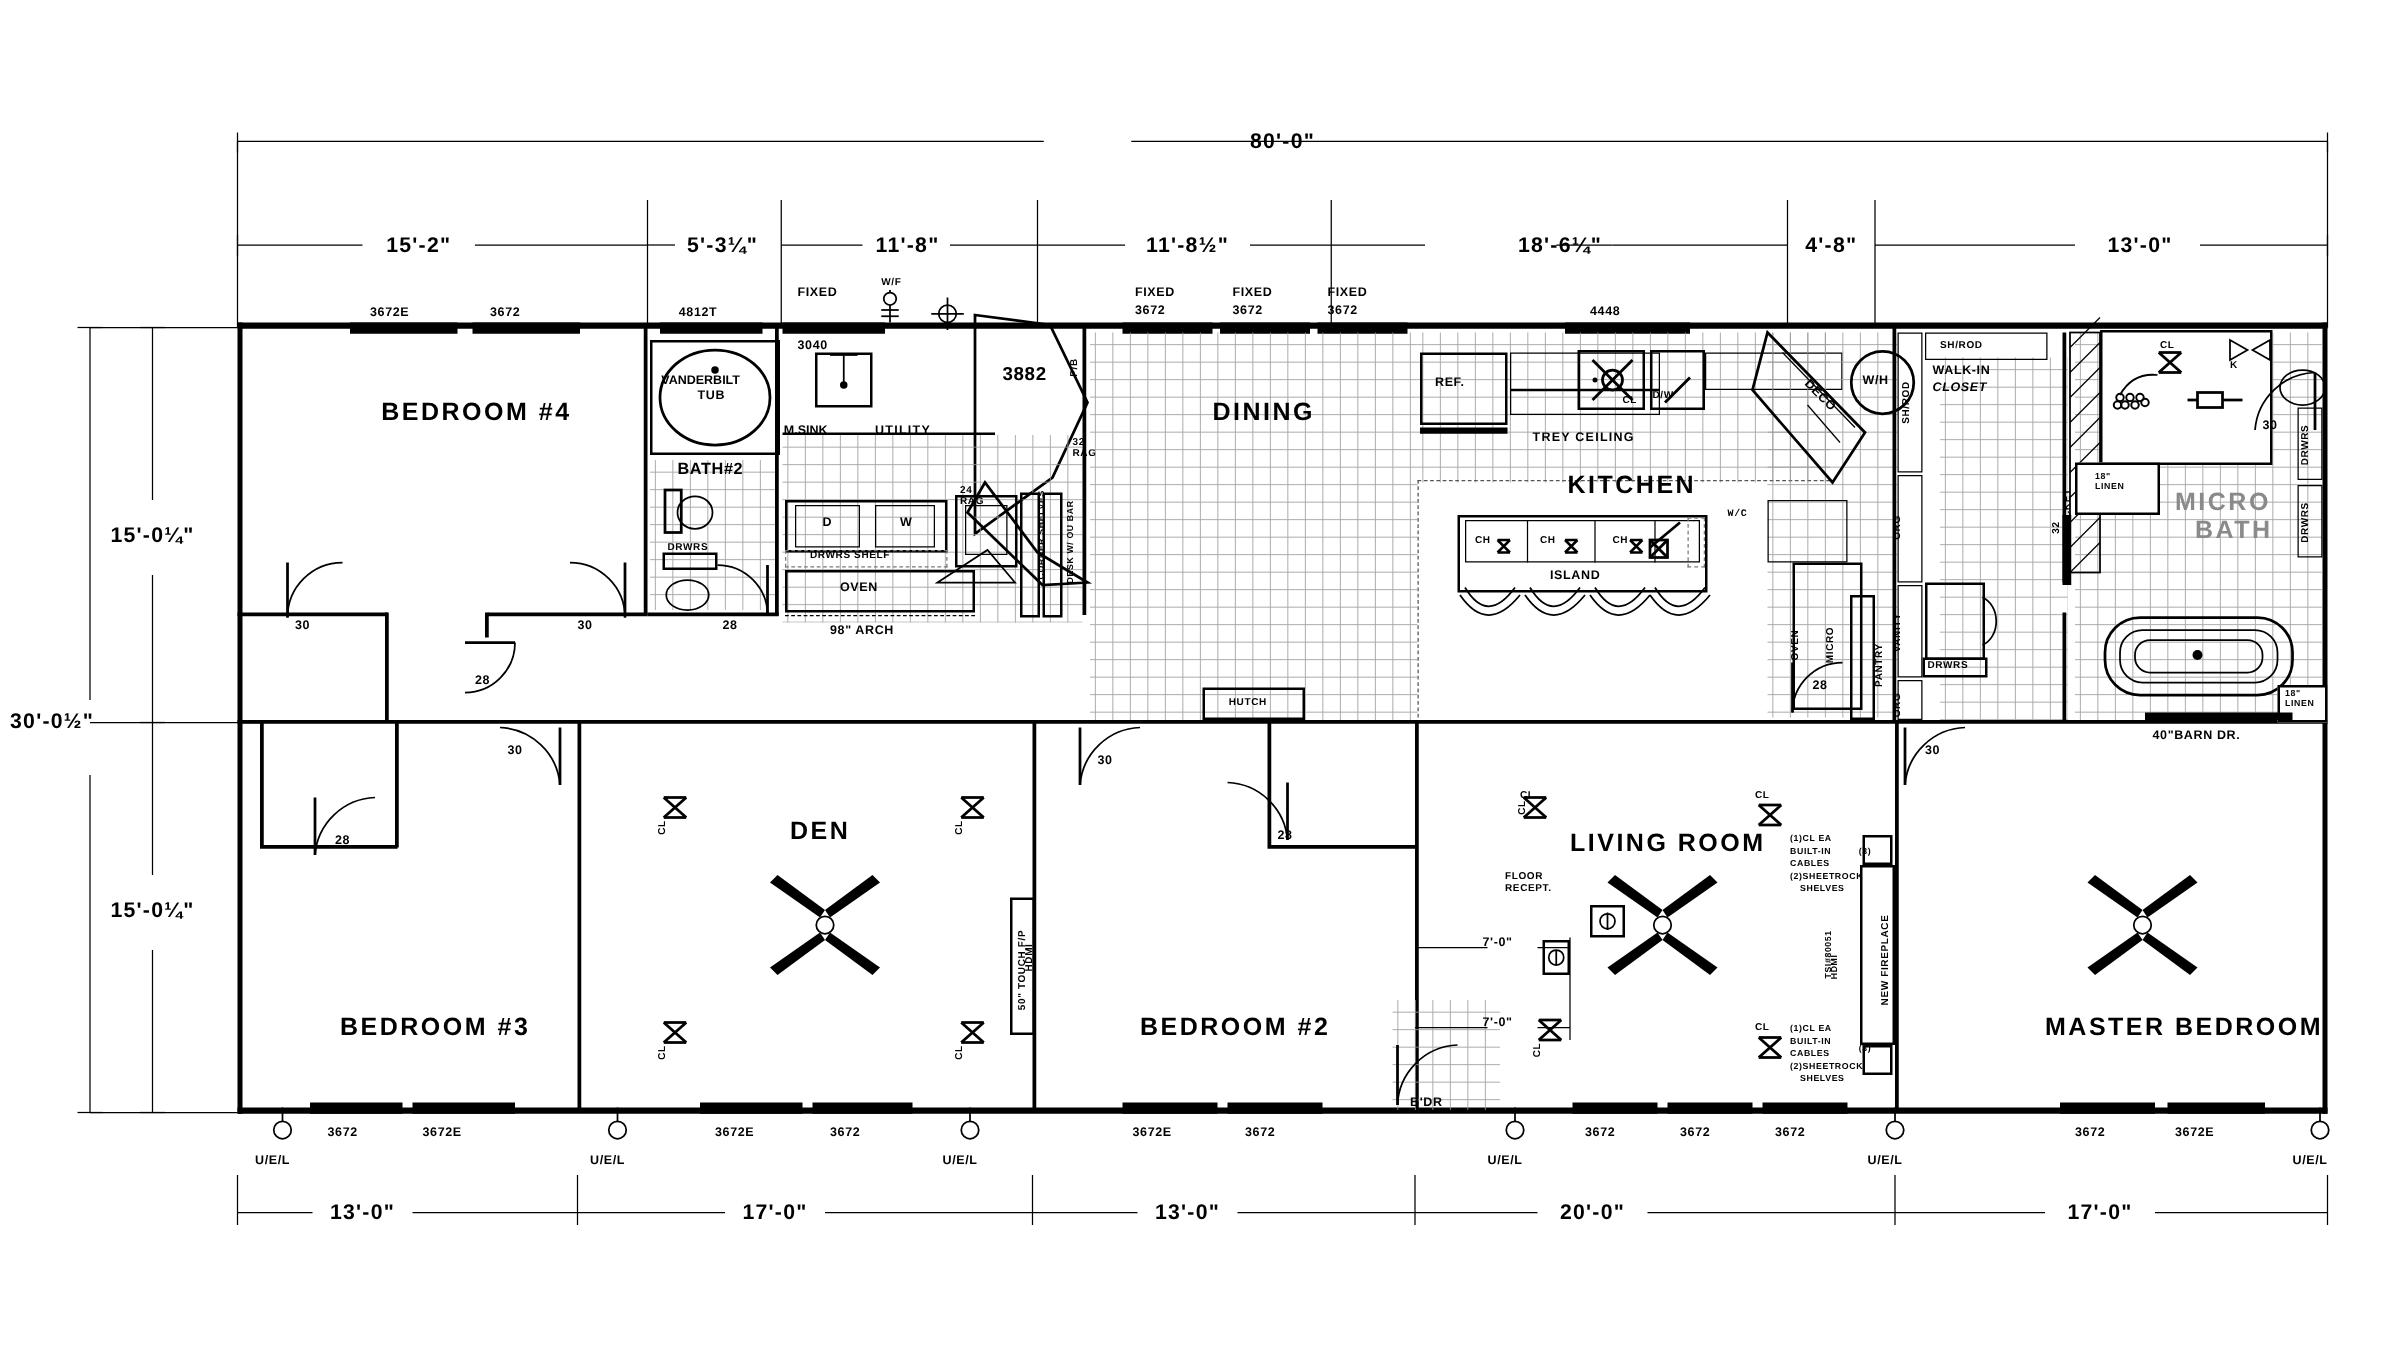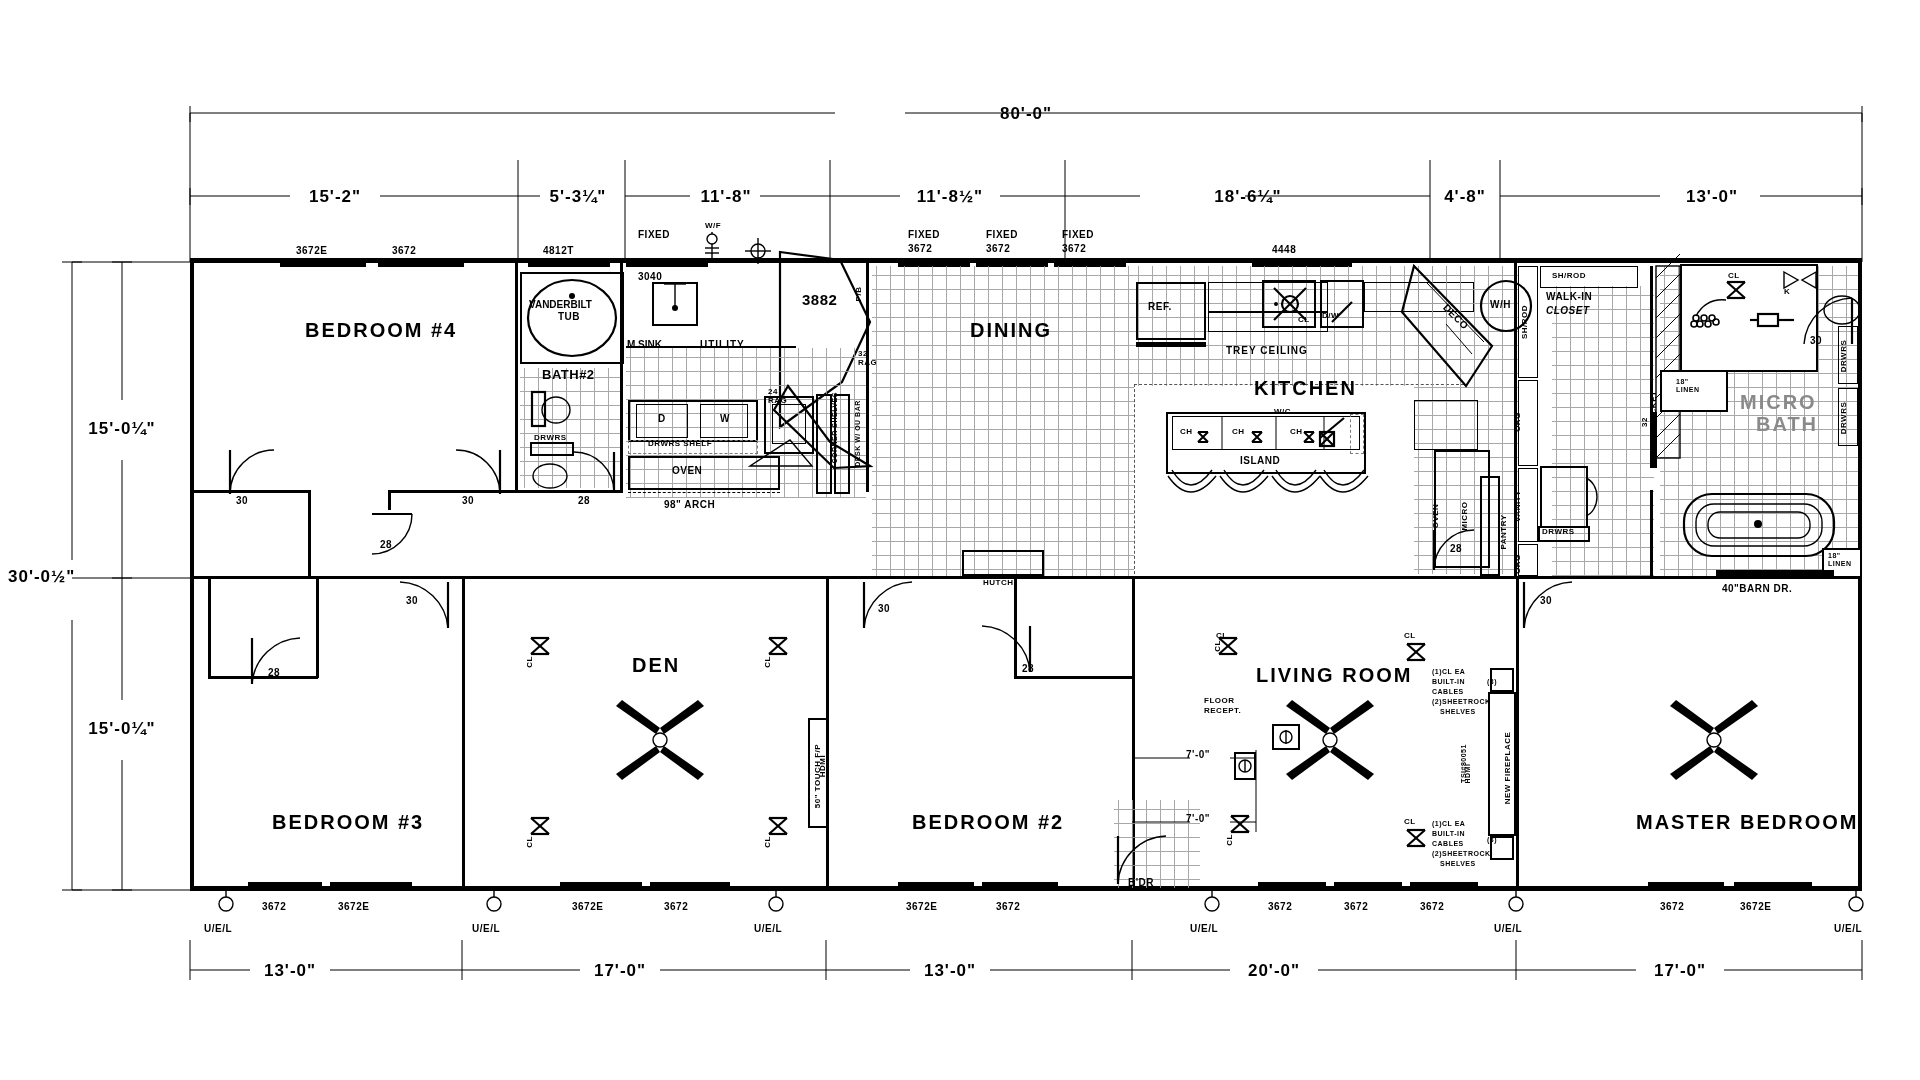--- a/index.html
+++ b/index.html
@@ -243,21 +243,21 @@
     <path class="st" d="M10,66 L50,40 L72,66 Z" fill="#fff"></path>
   </svg>
   <div class="lbl tiny" style="left:768px;top:388px;line-height:1.1;white-space:pre;">24
 RAG</div>
 
   <div class="wall" style="left:866px;top:262px;width:3px;height:230px;"></div>
 
   <div class="tile" style="left:872px;top:266px;width:262px;height:310px;"></div>
   <div class="lbl room" style="left:970px;top:320px;">DINING</div>
   <div class="boxthick" style="left:962px;top:550px;width:82px;height:26px;"></div>
-  <div class="lbl tiny" style="left:983px;top:558px;margin-top:21px;">HUTCH</div>
+  <div class="lbl tiny" style="left:983px;top:558px;">HUTCH</div>
 
   <div class="tile" style="left:1134px;top:266px;width:330px;height:120px;"></div>
   <div class="boxthick" style="left:1136px;top:282px;width:70px;height:58px;"></div>
   <div class="lbl small" style="left:1148px;top:302px;">REF.</div>
   <div class="wall" style="left:1136px;top:342px;width:70px;height:5px;"></div>
   <div class="box" style="left:1208px;top:282px;width:120px;height:30px;"></div>
   <div class="box" style="left:1208px;top:312px;width:120px;height:20px;"></div>
   <div class="boxthick" style="left:1262px;top:280px;width:54px;height:48px;"></div>
   <svg style="left:1272px;top:286px;width:36px;height:36px;">
     <circle class="st2" cx="18" cy="18" r="8"></circle>
@@ -287,21 +287,21 @@
   <div class="lbl tiny" style="left:1180px;top:428px;">CH</div>
   <div class="lbl tiny" style="left:1232px;top:428px;">CH</div>
   <div class="lbl tiny" style="left:1290px;top:428px;">CH</div>
   <svg style="left:1166px;top:412px;width:200px;height:62px;">
     <g stroke="#000" stroke-width="2" fill="none">
       <path d="M32,20 l10,10 M42,20 l-10,10 M32,20 h10 M32,30 h10"></path>
       <path d="M86,20 l10,10 M96,20 l-10,10 M86,20 h10 M86,30 h10"></path>
       <path d="M138,20 l10,10 M148,20 l-10,10 M138,20 h10 M138,30 h10"></path>
     </g>
   </svg>
-  <div class="lbl tiny" style="left:1274px;top:408px;">W/C</div>
+  <div class="lbl tiny" style="left:1382px;top:408px;font-family:Liberation Mono, monospace;">W/C</div>
   <svg style="left:1314px;top:414px;width:40px;height:40px;">
     <line class="st2" x1="6" y1="24" x2="30" y2="4"></line>
     <rect class="st2" x="6" y="18" width="14" height="14" fill="#fff"></rect>
     <line class="st2" x1="6" y1="18" x2="20" y2="32"></line>
       <line class="st2" x1="20" y1="18" x2="6" y2="32"></line>
   </svg>
   <div class="dash" style="left:1350px;top:414px;width:14px;height:40px;"></div>
   <div class="lbl small" style="left:1240px;top:456px;">ISLAND</div>
   <svg style="left:1166px;top:470px;width:210px;height:36px;">
     <path class="st" d="M6,0 q18,30 40,0"></path>

